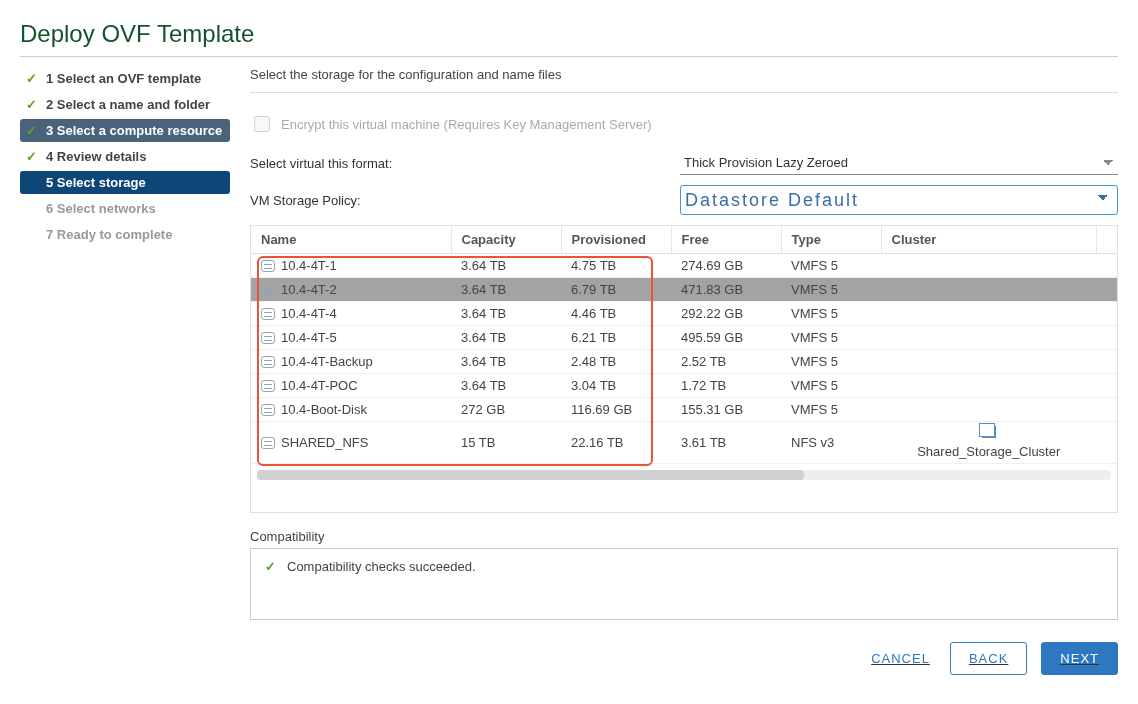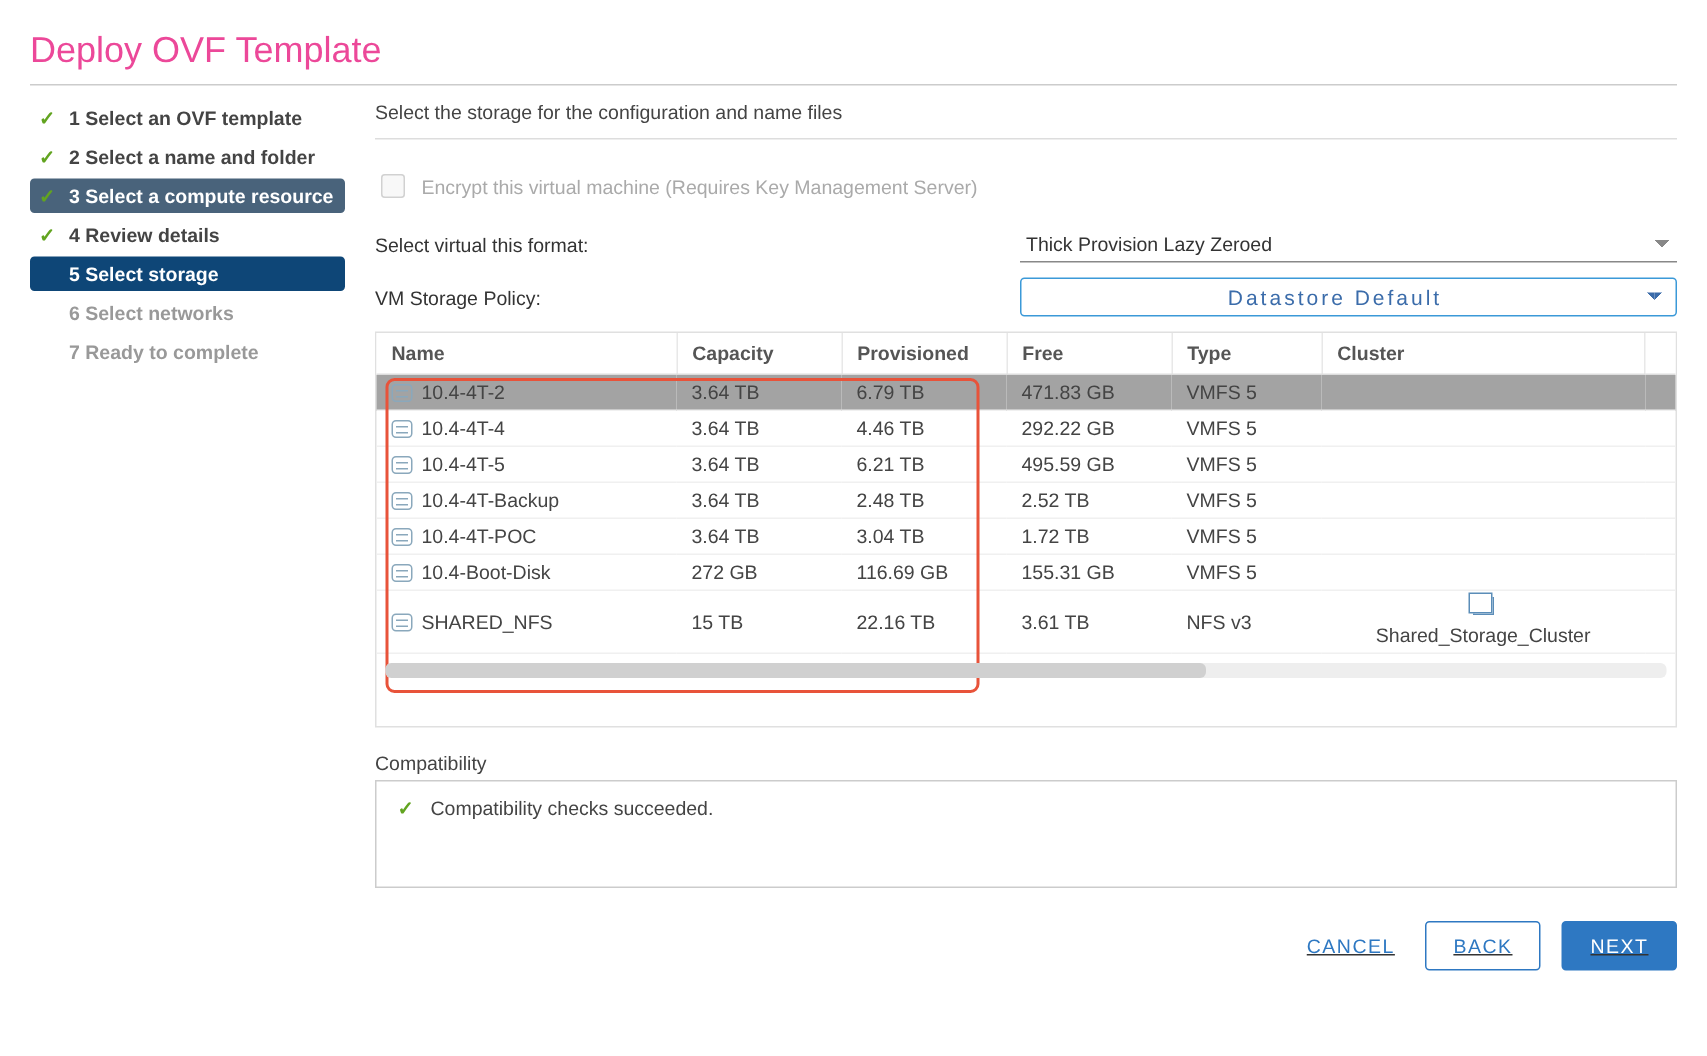--- a/index.html
+++ b/index.html
@@ -8,21 +8,21 @@
     padding: 20px;
     font-family: -apple-system, BlinkMacSystemFont, "Segoe UI", Helvetica, Arial, sans-serif;
     font-size: 13px;
     color: #333;
     background: #fff;
     width: 1138px;
   }
   .wizard-title {
     font-size: 24px;
     font-weight: 400;
-    color: #ec4899;
+    color: #14532d;
     margin: 0 0 10px 0;
     padding-bottom: 8px;
     border-bottom: 1px solid #ccc;
   }
   .layout { display: flex; gap: 20px; }
   .sidebar { width: 210px; flex-shrink: 0; }
   .step-list { list-style: none; margin: 0; padding: 0; }
   .step-list li {
     padding: 4px 6px;
     margin-bottom: 3px;
@@ -57,22 +57,21 @@
     background-size: 5px 5px, 5px 5px;
     background-repeat: no-repeat;
   }
   .policy-select {
     flex:1;
     border:1px solid #3b99d8;
     border-radius:3px;
     background:#fff;
     color:#3b6caa;
     padding:4px 22px 4px 4px;
-    text-align:center;
-    font-size:14px;
+    font-size:18px;
     appearance:none; -webkit-appearance:none;
     background-image: linear-gradient(45deg, transparent 50%, #3b6caa 50%), linear-gradient(135deg, #3b6caa 50%, transparent 50%);
     background-position: calc(100% - 14px) 9px, calc(100% - 9px) 9px;
     background-size: 5px 5px, 5px 5px;
     background-repeat: no-repeat;
     letter-spacing: 2px;
   }
   .table-wrap { border:1px solid #e0e0e0; position:relative; padding-bottom:32px; }
   .highlight-box {
     position:absolute;
@@ -195,20 +194,29 @@
             <th style="width:200px">Name</th>
             <th style="width:110px">Capacity</th>
             <th style="width:110px">Provisioned</th>
             <th style="width:110px">Free</th>
             <th style="width:100px">Type</th>
             <th>Cluster</th>
             <th></th>
           </tr>
         </thead>
         <tbody>
+            <tr>
+              <td><span class="ds-icon"></span><span>10.4-4T-1</span></td>
+              <td>3.64 TB</td>
+              <td>4.75 TB</td>
+              <td>274.69 GB</td>
+              <td>VMFS 5</td>
+              <td></td>
+              <td></td>
+            </tr>
             <tr class="selected">
               <td><span class="ds-icon"></span><span>10.4-4T-2</span></td>
               <td>3.64 TB</td>
               <td>6.79 TB</td>
               <td>471.83 GB</td>
               <td>VMFS 5</td>
               <td></td>
               <td></td>
             </tr>
             <tr>

